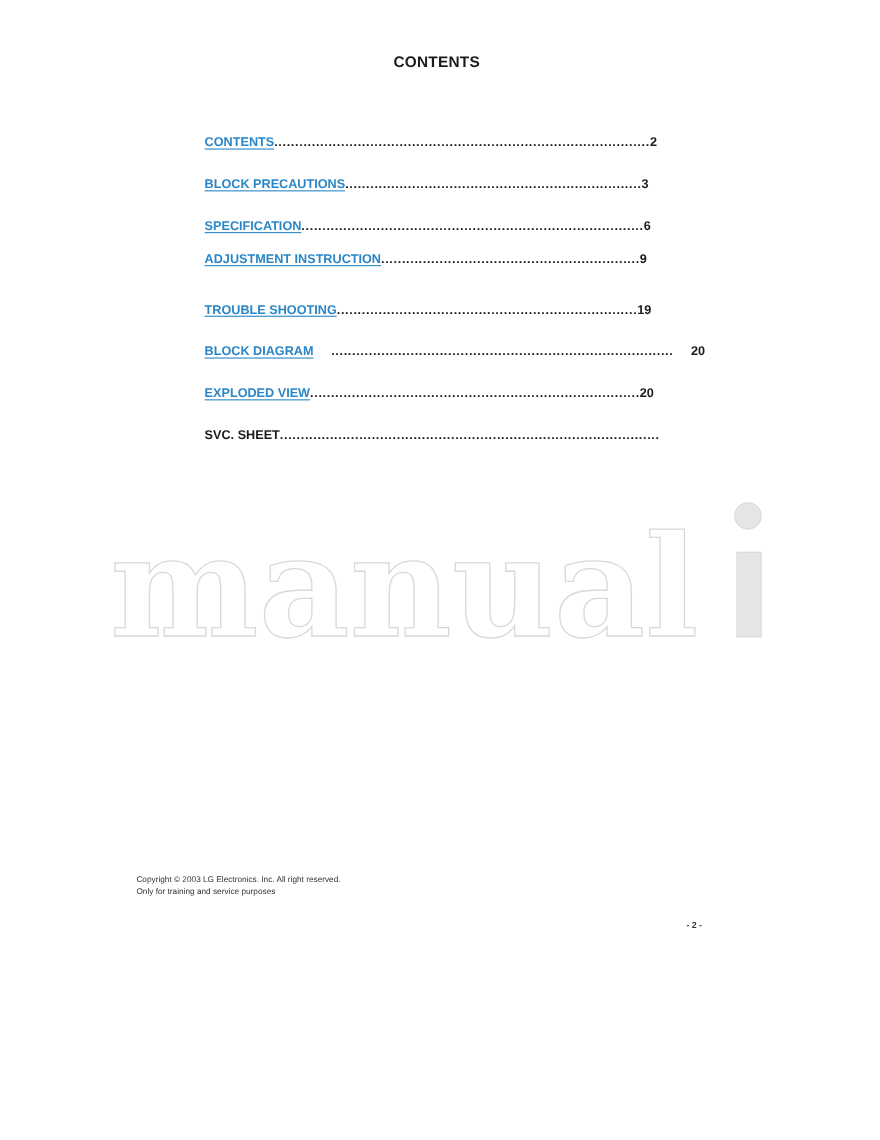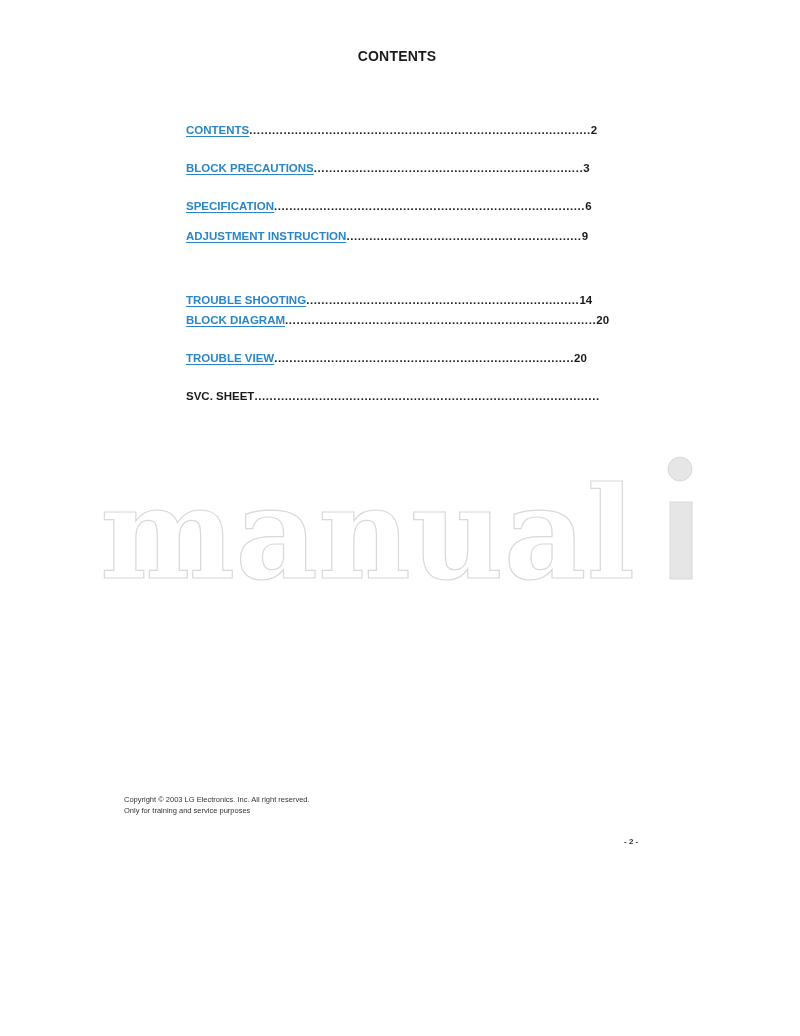--- a/index.html
+++ b/index.html
@@ -105,32 +105,32 @@
   <div class="toc-row" style="top:76px;">
     <span class="toc-link">SPECIFICATION</span>
     <span class="toc-dots"> ..................................................................................</span>
     <span class="toc-page">6</span>
   </div>
   <div class="toc-row" style="top:106px;">
     <span class="toc-link">ADJUSTMENT INSTRUCTION</span>
     <span class="toc-dots"> ..............................................................</span>
     <span class="toc-page">9</span>
   </div>
-  <div class="toc-row" style="top:152px;margin-top:18px;">
+  <div class="toc-row" style="top:152px;">
     <span class="toc-link">TROUBLE SHOOTING</span>
     <span class="toc-dots"> ........................................................................</span>
-    <span class="toc-page">14</span>
+    <span class="toc-page">19</span>
   </div>
-  <div class="toc-row" style="top:190px;">
+  <div class="toc-row" style="top:190px;gap:16px;">
     <span class="toc-link">BLOCK DIAGRAM</span>
     <span class="toc-dots">..................................................................................</span>
     <span class="toc-page">20</span>
   </div>
   <div class="toc-row" style="top:228px;">
-    <span class="toc-link">TROUBLE VIEW</span>
+    <span class="toc-link">EXPLODED VIEW</span>
     <span class="toc-dots"> ............................................................................... </span>
     <span class="toc-page">20</span>
   </div>
   <div class="toc-row" style="top:266px;">
     <span class="toc-plain">SVC. SHEET</span>
     <span class="toc-dots"> ...........................................................................................</span>
     <span class="toc-page"></span>
   </div>
 </div>
 

